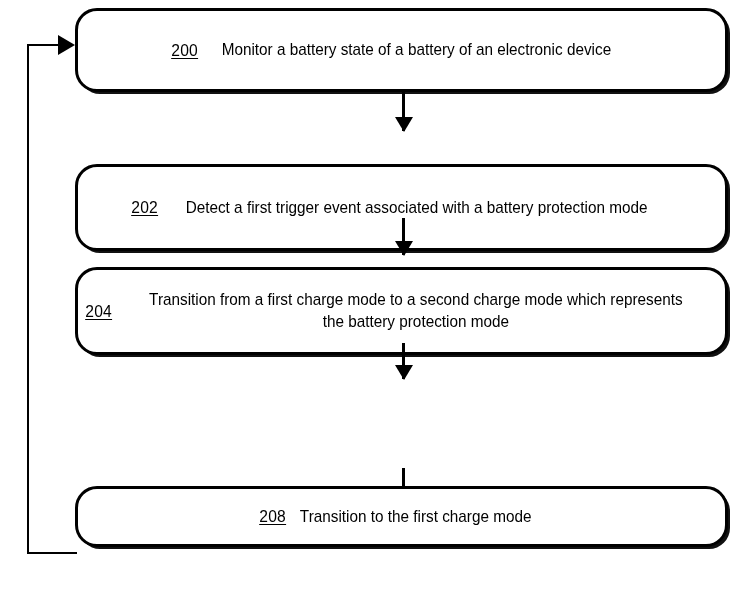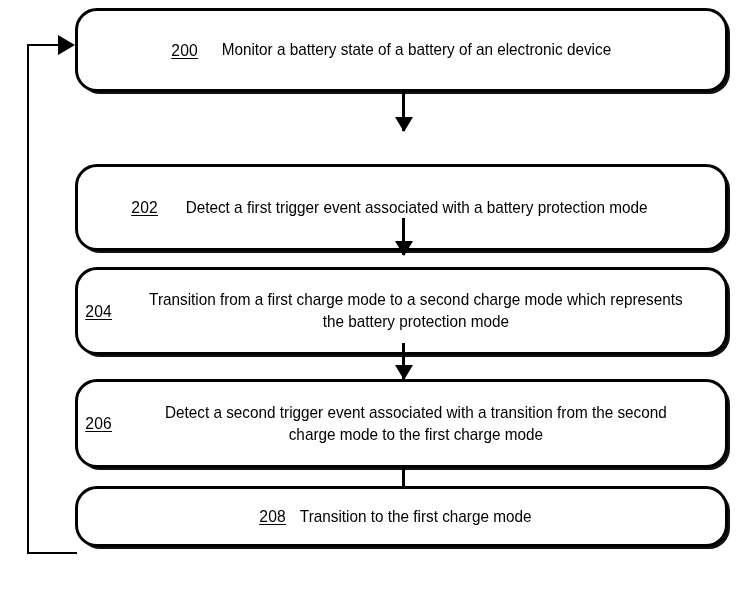--- a/index.html
+++ b/index.html
@@ -98,24 +98,20 @@
 
   <div class="arrow" style="top:218px; height:37px;"></div>
 
   <div class="flow-box" style="top:267px; height:88px;">
     <div class="ref-num">204</div>
     <div class="box-text">Transition from a first charge mode to a second charge mode which represents the battery protection mode</div>
   </div>
 
   <div class="arrow" style="top:343px; height:36px;"></div>
 
-  <div class="flow-box" style="top:379px; height:89px;">
-    <div class="ref-num">206</div>
-    <div class="box-text">Detect a second trigger event associated with a transition from the second charge mode to the first charge mode</div>
-  </div>
 
   <div class="arrow" style="top:468px; height:39px;"></div>
 
   <div class="flow-box" style="top:486px; height:61px;">
     <div class="ref-num">208</div>
     <div class="box-text">Transition to the first charge mode</div>
   </div>
 
   <div class="loop-seg" style="left:27px; top:552px; width:50px; height:2px;"></div>
   <div class="loop-seg" style="left:27px; top:45px; width:2px; height:509px;"></div>

